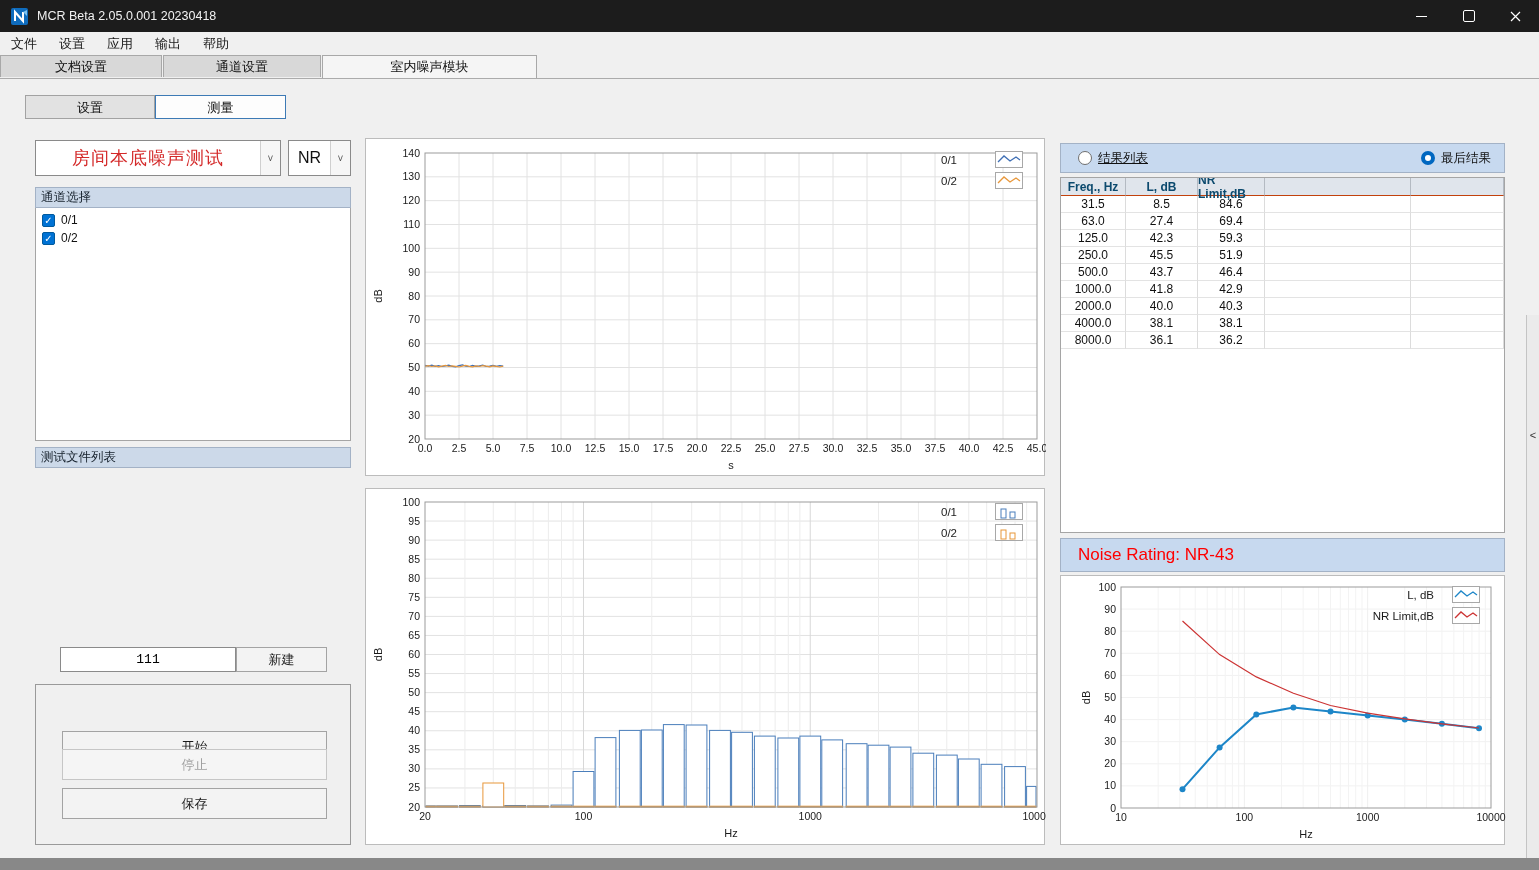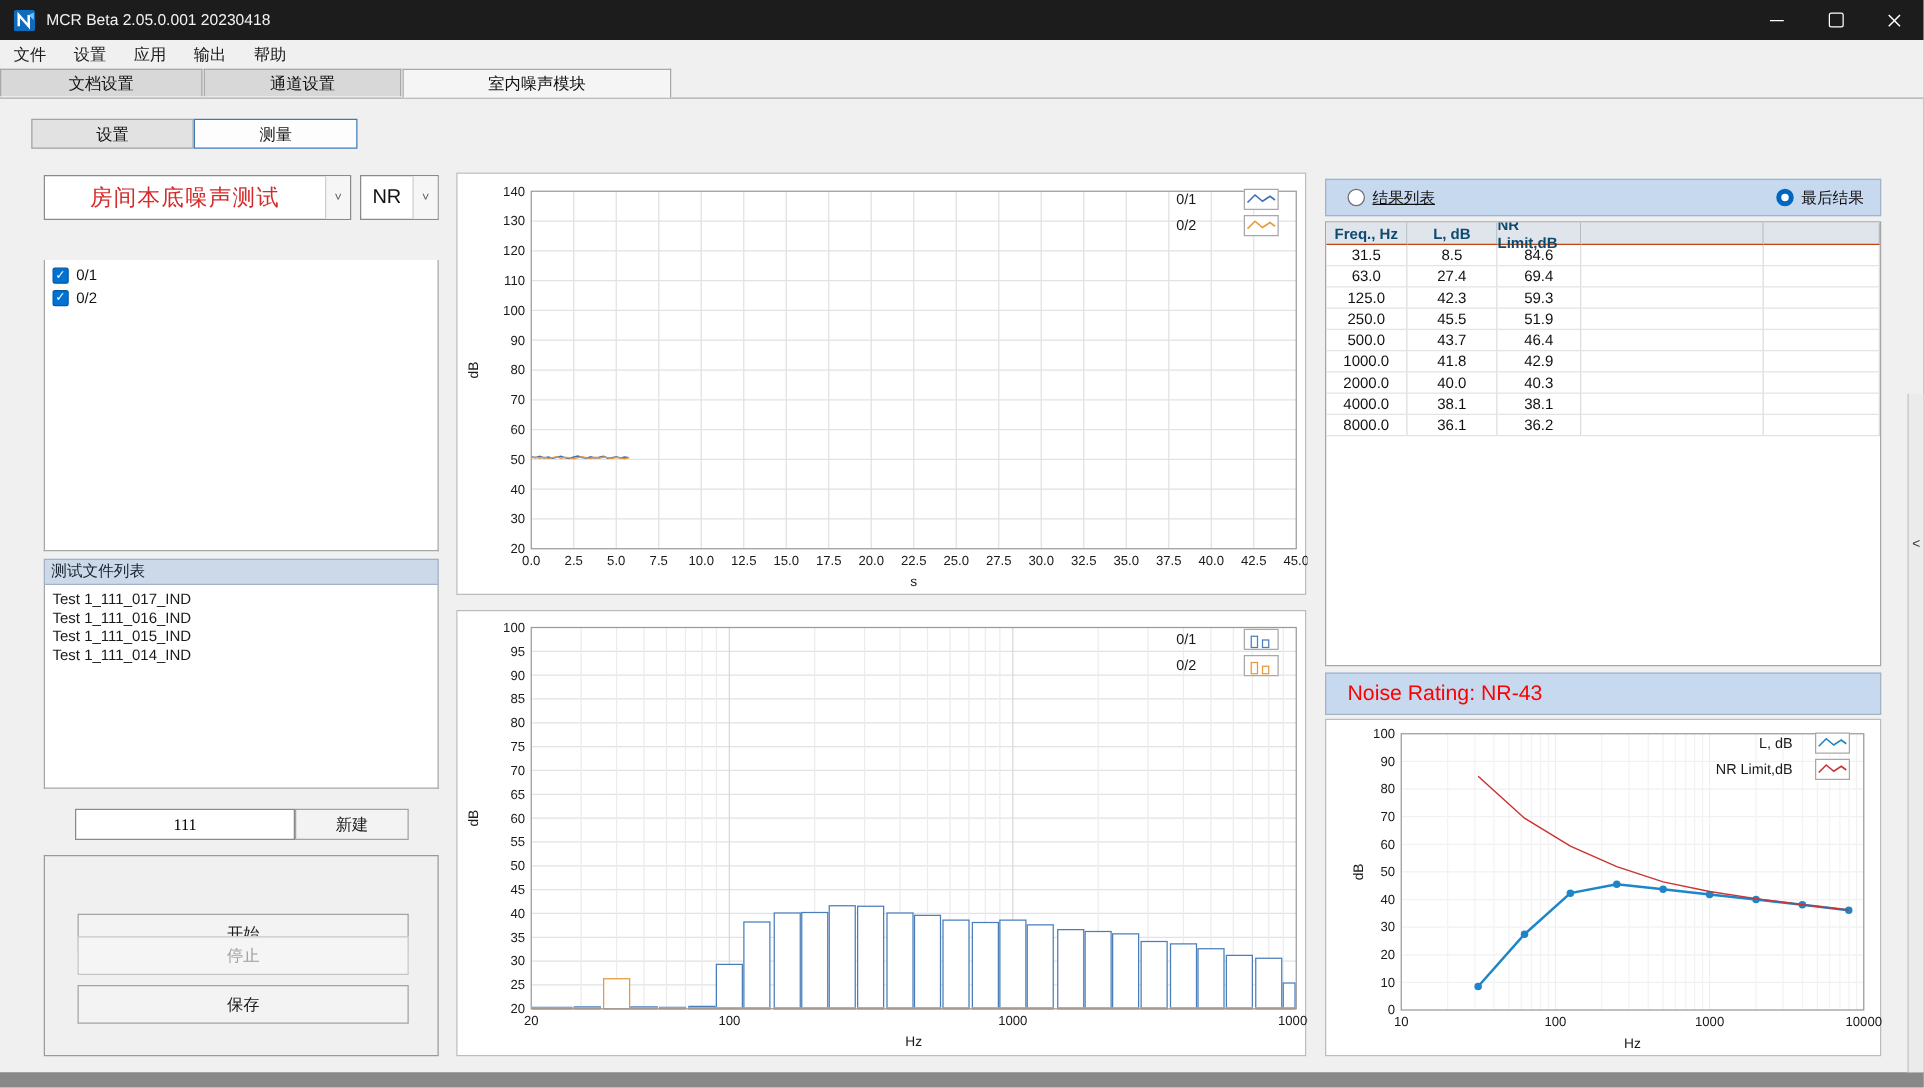--- a/index.html
+++ b/index.html
@@ -44,21 +44,21 @@
   .list-header{position:absolute;left:35px;width:316px;height:21px;box-sizing:border-box;background:#ccd9e9;border:1px solid #a3b2c6;line-height:19px;padding-left:5px;font-size:12.5px;color:#15202b;}
   #channel-header{top:187px;}
   #filelist-header{top:447px;}
   .listbox{position:absolute;left:35px;width:316px;background:#fff;border:1px solid #a5a5a5;border-top:none;box-sizing:border-box;overflow:hidden;}
   #channel-list{top:208px;height:233px;padding:3px 2px;}
   #file-list{top:468px;height:163px;padding:4px 0;}
   .check-item{display:flex;align-items:center;gap:6px;height:18px;font-size:12px;padding-left:4px;}
   .cb{width:13px;height:13px;background:#0072d4;border:1px solid #005a9e;border-radius:2px;color:#fff;font-size:10px;line-height:12px;text-align:center;box-sizing:border-box;}
   .file-item{font-size:12px;height:15px;line-height:15px;padding-left:6px;color:#1a1a1a;white-space:nowrap;}
 
-  .prefix-input{position:absolute;left:60px;top:647px;width:176px;height:25px;box-sizing:border-box;border:1px solid #8a8a8a;background:#fff;text-align:center;font-size:13px;font-family:Liberation Serif, serif;}
+  .prefix-input{position:absolute;left:60px;top:647px;width:176px;height:25px;box-sizing:border-box;border:1px solid #8a8a8a;background:#fff;text-align:center;font-size:13px;font-family:Liberation Mono, monospace;}
   .push-btn{position:absolute;background:#f3f3f3;border:1px solid #a3a3a3;box-sizing:border-box;display:flex;align-items:center;justify-content:center;font-size:13px;color:#1a1a1a;}
   #btn-new{left:236px;top:647px;width:91px;height:25px;}
   .group-box{position:absolute;left:35px;top:684px;width:316px;height:161px;border:1px solid #9a9a9a;box-sizing:border-box;background:#f0f0f0;}
   #btn-start{left:62px;top:710px;width:265px;height:31px;margin-top:21px;}
   #btn-stop{left:62px;top:749px;width:265px;height:31px;color:#9e9e9e;border-color:#c6c6c6;background:#f5f5f5;}
   #btn-save{left:62px;top:788px;width:265px;height:31px;}
 
   
   .chart-box{position:absolute;background:#fff;border:1px solid #bcbcbc;box-sizing:border-box;}
   #chart-time{left:365px;top:138px;width:680px;height:338px;}
@@ -140,38 +140,33 @@
 
   <div class="combo" id="test-combo">
     <span class="combo-text">房间本底噪声测试</span>
     <span class="combo-arrow">˅</span>
   </div>
   <div class="combo" id="nr-combo">
     <span class="combo-text">NR</span>
     <span class="combo-arrow">˅</span>
   </div>
 
+  <div class="list-header" id="channel-header">通道选择</div>
   <div class="listbox" id="channel-list">
       <div class="check-item">
         <span class="cb">✓</span>
         <span>0/1</span>
       </div>
       <div class="check-item">
         <span class="cb">✓</span>
         <span>0/2</span>
       </div>
     </div>
 
   <div class="list-header" id="filelist-header">测试文件列表</div>
-  <div class="listbox" id="file-list">
-      <div class="file-item">Test 1_111_017_IND</div>
-      <div class="file-item">Test 1_111_016_IND</div>
-      <div class="file-item">Test 1_111_015_IND</div>
-      <div class="file-item">Test 1_111_014_IND</div>
-    </div>
 
   <input class="prefix-input" value="111" style="">
   <button class="push-btn" id="btn-new">新建</button>
 
   <div class="group-box"></div>
   <button class="push-btn" id="btn-start">开始</button>
   <button class="push-btn" id="btn-save">保存</button>
   <button class="push-btn" id="btn-stop" disabled="">停止</button>
 
   <div class="chart-box" id="chart-time"><svg width="680" height="338">

